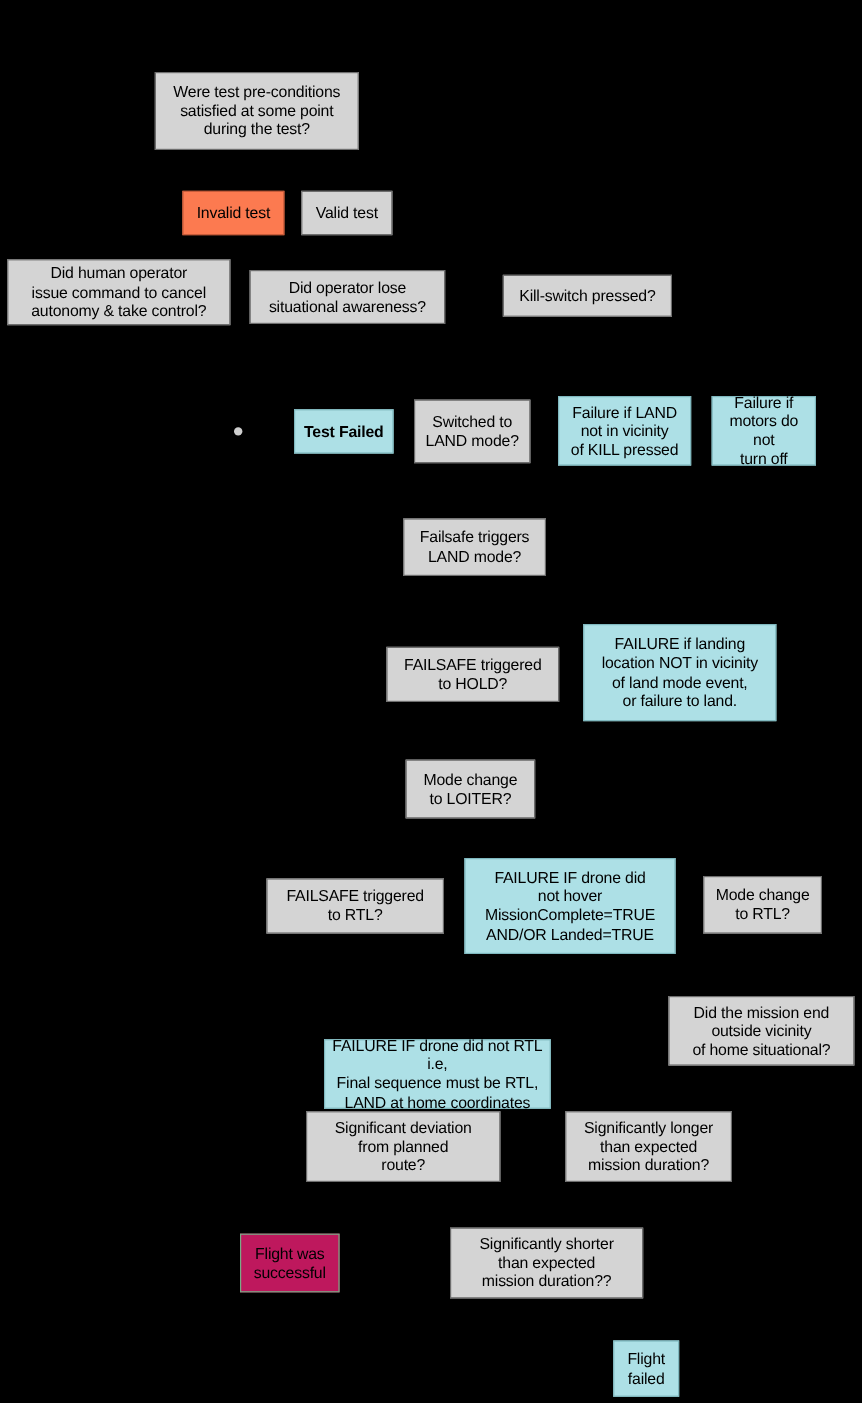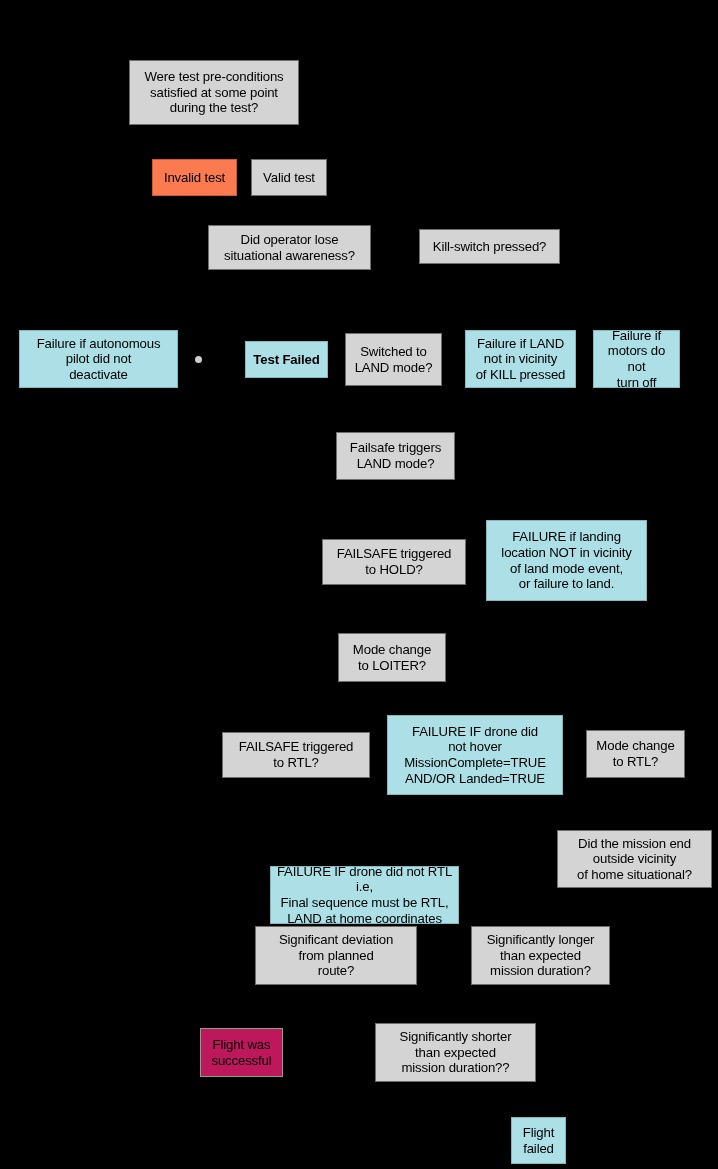--- a/index.html
+++ b/index.html
@@ -46,26 +46,26 @@
 </head>
 <body style="background: rgb(0, 0, 0);">
 
 <div id="canvas" style="background: rgb(0, 0, 0);">
     <div class="dot" style="left: 195px; top: 356px; background: rgb(207, 207, 207);"></div>
     <div class="node fill-grey" style="left: 129px; top: 60px; width: 170px; height: 65px;">Were test pre-conditions
 satisfied at some point
 during the test?</div>
     <div class="node fill-orange" style="left: 152px; top: 159px; width: 85px; height: 37px;">Invalid test</div>
     <div class="node fill-grey" style="left: 251px; top: 159px; width: 76px; height: 37px;">Valid test</div>
+    <div class="node fill-grey" style="left: 6px; top: 216px; width: 186px; height: 55px;">Did human operator
+issue command to cancel
+autonomy &amp; take control?</div>
     <div class="node fill-grey" style="left: 419px; top: 229px; width: 141px; height: 35px;">Kill-switch pressed?</div>
     <div class="node fill-grey" style="left: 208px; top: 225px; width: 163px; height: 45px;">Did operator lose
 situational awareness?</div>
-    <div class="node fill-cyan" style="left: 19px; top: 330px; width: 159px; height: 58px;">Failure if autonomous
-pilot did not
-deactivate</div>
     <div class="node fill-cyan" style="left: 245px; top: 341px; width: 83px; height: 37px; font-weight: bold;">Test Failed</div>
     <div class="node fill-grey" style="left: 345px; top: 333px; width: 97px; height: 53px;">Switched to
 LAND mode?</div>
     <div class="node fill-cyan" style="left: 465px; top: 330px; width: 111px; height: 58px;">Failure if LAND
 not in  vicinity
 of KILL pressed</div>
     <div class="node fill-cyan" style="left: 593px; top: 330px; width: 87px; height: 58px;">Failure if
 motors do not
 turn off</div>
     <div class="node fill-grey" style="left: 336px; top: 432px; width: 119px; height: 48px;">Failsafe triggers

